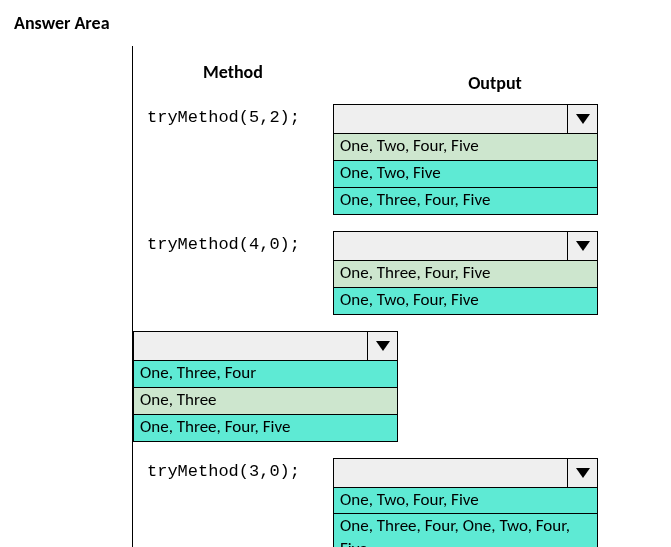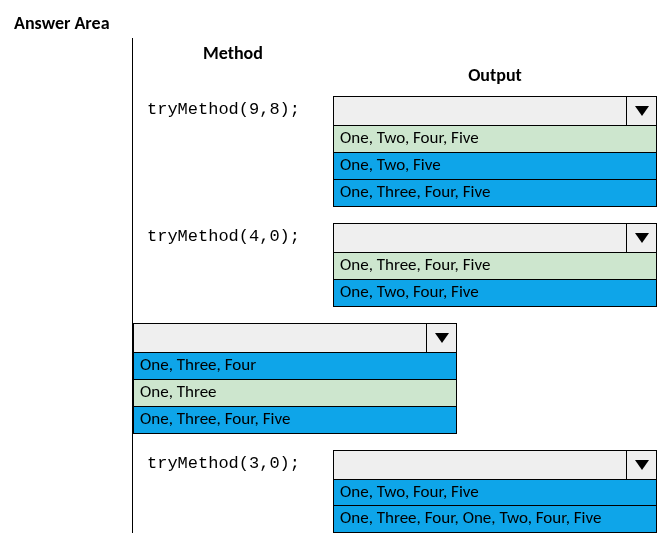--- a/index.html
+++ b/index.html
@@ -7,29 +7,30 @@
     margin: 0;
     padding: 10px 14px;
     font-family: Calibri, "Segoe UI", Arial, sans-serif;
     background: #fff;
     color: #000;
     width: 671px;
   }
   .title {
     font-weight: 700;
     font-size: 18px;
-    margin: 2px 0 4px 0;
+    margin: 2px 0 12px 0;
   }
   .content {
     border-left: 1.5px solid #000;
     margin-left: 118px;
     padding-left: 0;
   }
   .row.header {
     display: flex;
+    align-items: center;
   }
   .row.header .cell-method,
   .row.header .cell-output {
     font-weight: 700;
     text-align: center;
     font-size: 18px;
     padding: 4px 0 10px 0;
   }
   .cell-method {
     width: 200px;
@@ -47,21 +48,21 @@
   .method-label {
     width: 200px;
     flex: none;
     font-family: Consolas, "Courier New", monospace;
     font-size: 17px;
     padding-left: 14px;
     padding-top: 4px;
   }
   .dropdown-area {
     flex: none;
-    width: 324px;
+    width: 265px;
   }
   .dd-closed {
     display: flex;
     border: 1.5px solid #000;
     height: 30px;
     background: #efefef;
   }
   .dd-closed .dd-value {
     flex: 1;
   }
@@ -78,42 +79,42 @@
   .options {
     border-left: 1px solid #000;
     border-right: 1px solid #000;
     border-bottom: 1px solid #000;
   }
   .opt {
     border-top: 1px solid #000;
     padding: 1px 6px 2px 6px;
     font-size: 17px;
     line-height: 1.35;
-    background: #0ea5e9;
+    background: #5eead4;
   }
   .options .opt:first-child {
     border-top: none;
   }
   .opt.sel {
     background: #cde6ce;
   }
 </style>
 </head>
 <body>
 
 <div class="title">Answer Area</div>
 
 <div class="content">
   <div class="row header">
     <div class="cell-method">Method</div>
     <div class="cell-output">Output</div>
   </div>
 
   <div class="block">
-    <div class="method-label">tryMethod(9,8);</div>
+    <div class="method-label">tryMethod(5,2);</div>
     <div class="dropdown-area">
       <div class="dd-closed">
         <div class="dd-value"></div>
         <div class="dd-btn">
           <span>
             <svg width="16" height="12" viewBox="0 0 16 12">
                 <polygon points="1,1 15,1 8,11" fill="#000"></polygon>
               </svg>
           </span>
         </div>

